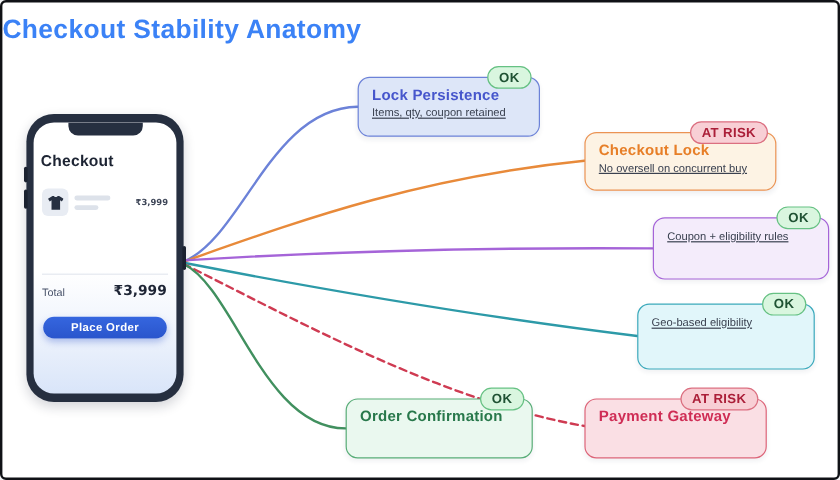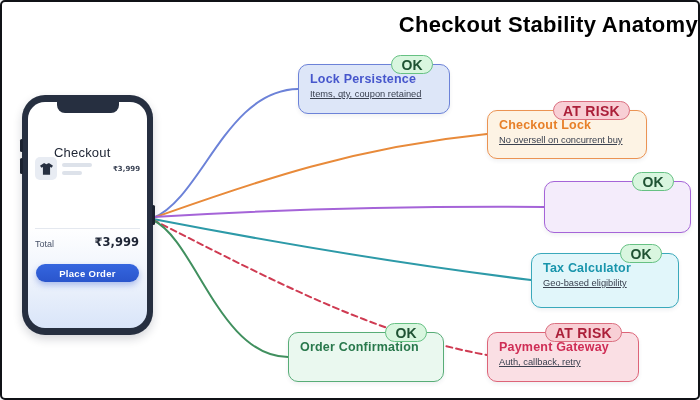--- a/index.html
+++ b/index.html
@@ -1,22 +1,22 @@
 <!DOCTYPE html>
 <html><head>
 <meta charset="utf-8">
 <style>
   html,body{margin:0;padding:0;background:#f4f5f7;font-family:"Liberation Sans",sans-serif;}
   .canvas{
     position:relative;width:700px;height:400px;background:#ffffff;
     border:2px solid #101216;border-radius:5px;box-sizing:border-box;overflow:hidden;
   }
   .main-title{
-    position:absolute;top:10px;left:0;width:100%;text-align:right;
-    font-size:22px;font-weight:800;color:#000000;letter-spacing:.3px;
+    position:absolute;top:10px;left:0;width:100%;text-align:left;
+    font-size:22px;font-weight:800;color:#3b82f6;letter-spacing:.3px;
   }
   
   svg.connectors{position:absolute;left:0;top:0;z-index:1;}
   
   .phone{
     position:absolute;left:20px;top:93px;width:131px;height:240px;
     background:#262f40;border-radius:23px;z-index:2;
     box-shadow:0 4px 10px rgba(20,28,48,.18);
   }
   .phone-nub{position:absolute;width:3px;background:#1b2230;border-radius:2px;}
@@ -25,21 +25,21 @@
   .nub-r1{right:-2px;top:110px;height:20px;}
   .screen{
     position:absolute;left:6px;top:7px;width:119px;height:226px;border-radius:17px;
     background:linear-gradient(180deg,#ffffff 0%,#ffffff 55%,#eef3fc 78%,#d9e5f9 100%);
     overflow:hidden;
   }
   .notch{
     position:absolute;left:50%;transform:translateX(-50%);top:0;width:62px;height:11px;
     background:#262f40;border-radius:0 0 8px 8px;
   }
-  .scr-header{position:absolute;left:26px;top:24px;font-size:13px;font-weight:400;color:#1d2433;letter-spacing:.2px;margin-top:19px;}
+  .scr-header{position:absolute;left:6px;top:24px;font-size:13px;font-weight:700;color:#1d2433;letter-spacing:.2px;}
   .item-row{position:absolute;left:7px;right:7px;top:55px;display:flex;align-items:center;}
   .item-thumb{width:22px;height:23px;background:#e8ecf3;border-radius:5px;display:flex;align-items:center;justify-content:center;flex:none;}
   .item-bars{margin-left:5px;flex:1;}
   .bar{background:#dde2ea;border-radius:2px;height:4px;}
   .bar1{width:30px;margin-bottom:4px;}
   .bar2{width:20px;}
   .item-price{font-family:"DejaVu Sans",sans-serif;font-size:7px;font-weight:700;color:#3c4456;}
   .divider{position:absolute;left:7px;right:7px;top:126px;height:1px;background:#e4e8ef;}
   .total-row{position:absolute;left:7px;right:8px;top:133px;display:flex;justify-content:space-between;align-items:flex-end;}
   .total-label{font-size:9px;color:#49536a;}
@@ -52,23 +52,23 @@
   }
   
   .node{
     position:absolute;z-index:3;box-sizing:border-box;border-radius:10px;
     background:var(--bg);border:1.6px solid var(--border);
     padding:7px 11px 6px 11px;box-shadow:0 2px 4px rgba(30,40,70,.07);
   }
   .node-title{font-size:12.5px;font-weight:700;color:var(--accent);letter-spacing:.2px;white-space:nowrap;}
   .node-desc{font-size:9.3px;color:#3a4150;margin-top:3px;white-space:nowrap;text-decoration:underline;}
   .badge{
-    position:absolute;top:-10px;right:16px;height:19px;line-height:19px;
+    position:absolute;top:-10px;right:6px;height:19px;line-height:19px;
     padding:0 9px;border-radius:10px;border:1.5px solid;box-sizing:border-box;
-    font-size:14px;font-weight:700;letter-spacing:.3px;white-space:nowrap;
+    font-size:11px;font-weight:700;letter-spacing:.3px;white-space:nowrap;
   }
   .n-cart{left:296px;top:62px;width:152px;height:50px;}
   .n-inventory{left:485px;top:108px;width:160px;height:49px;}
   .n-discount{left:542px;top:179px;width:147px;height:52px;}
   .n-tax{left:529px;top:251px;width:148px;height:55px;}
   .n-payment{left:485px;top:330px;width:152px;height:50px;}
   .n-order{left:286px;top:330px;width:156px;height:50px;}
 </style>
 </head>
 <body>
@@ -122,32 +122,31 @@
   </div>
 
   <div class="node n-inventory" style="--bg: #fdf3e4; --border: #eb9353; --accent: #e77f28;">
     <span class="badge" style="background: rgb(248, 207, 213); border-color: rgb(219, 111, 128); color: rgb(171, 31, 57);">AT RISK</span>
     <div class="node-title">Checkout Lock</div>
     <div class="node-desc">No oversell on concurrent buy</div>
   </div>
 
   <div class="node n-discount" style="--bg: #f4ecfb; --border: #a564d8; --accent: #8f2be0;">
     <span class="badge" style="background: rgb(217, 246, 223); border-color: rgb(102, 193, 131); color: rgb(31, 82, 51);">OK</span>
+    <div class="node-desc">Coupon + eligibility rules</div>
   </div>
 
   <div class="node n-tax" style="--bg: #e1f6fa; --border: #3aa9bb; --accent: #1995ac;">
     <span class="badge" style="background: rgb(217, 246, 223); border-color: rgb(102, 193, 131); color: rgb(31, 82, 51);">OK</span>
-    <div class="node-title">Tax Calculator</div>
     <div class="node-desc">Geo-based eligibility</div>
   </div>
 
   <div class="node n-payment" style="--bg: #fadfe4; --border: #dd6478; --accent: #cf2d55;">
     <span class="badge" style="background: rgb(248, 207, 213); border-color: rgb(219, 111, 128); color: rgb(171, 31, 57);">AT RISK</span>
     <div class="node-title">Payment Gateway</div>
-    <div class="node-desc">Auth, callback, retry</div>
   </div>
 
   <div class="node n-order" style="--bg: #eaf8ef; --border: #58ad77; --accent: #28784b;">
     <span class="badge" style="background: rgb(217, 246, 223); border-color: rgb(102, 193, 131); color: rgb(31, 82, 51);">OK</span>
     <div class="node-title">Order Confirmation</div>
   </div>
 
 </div>
 
 </body></html>

